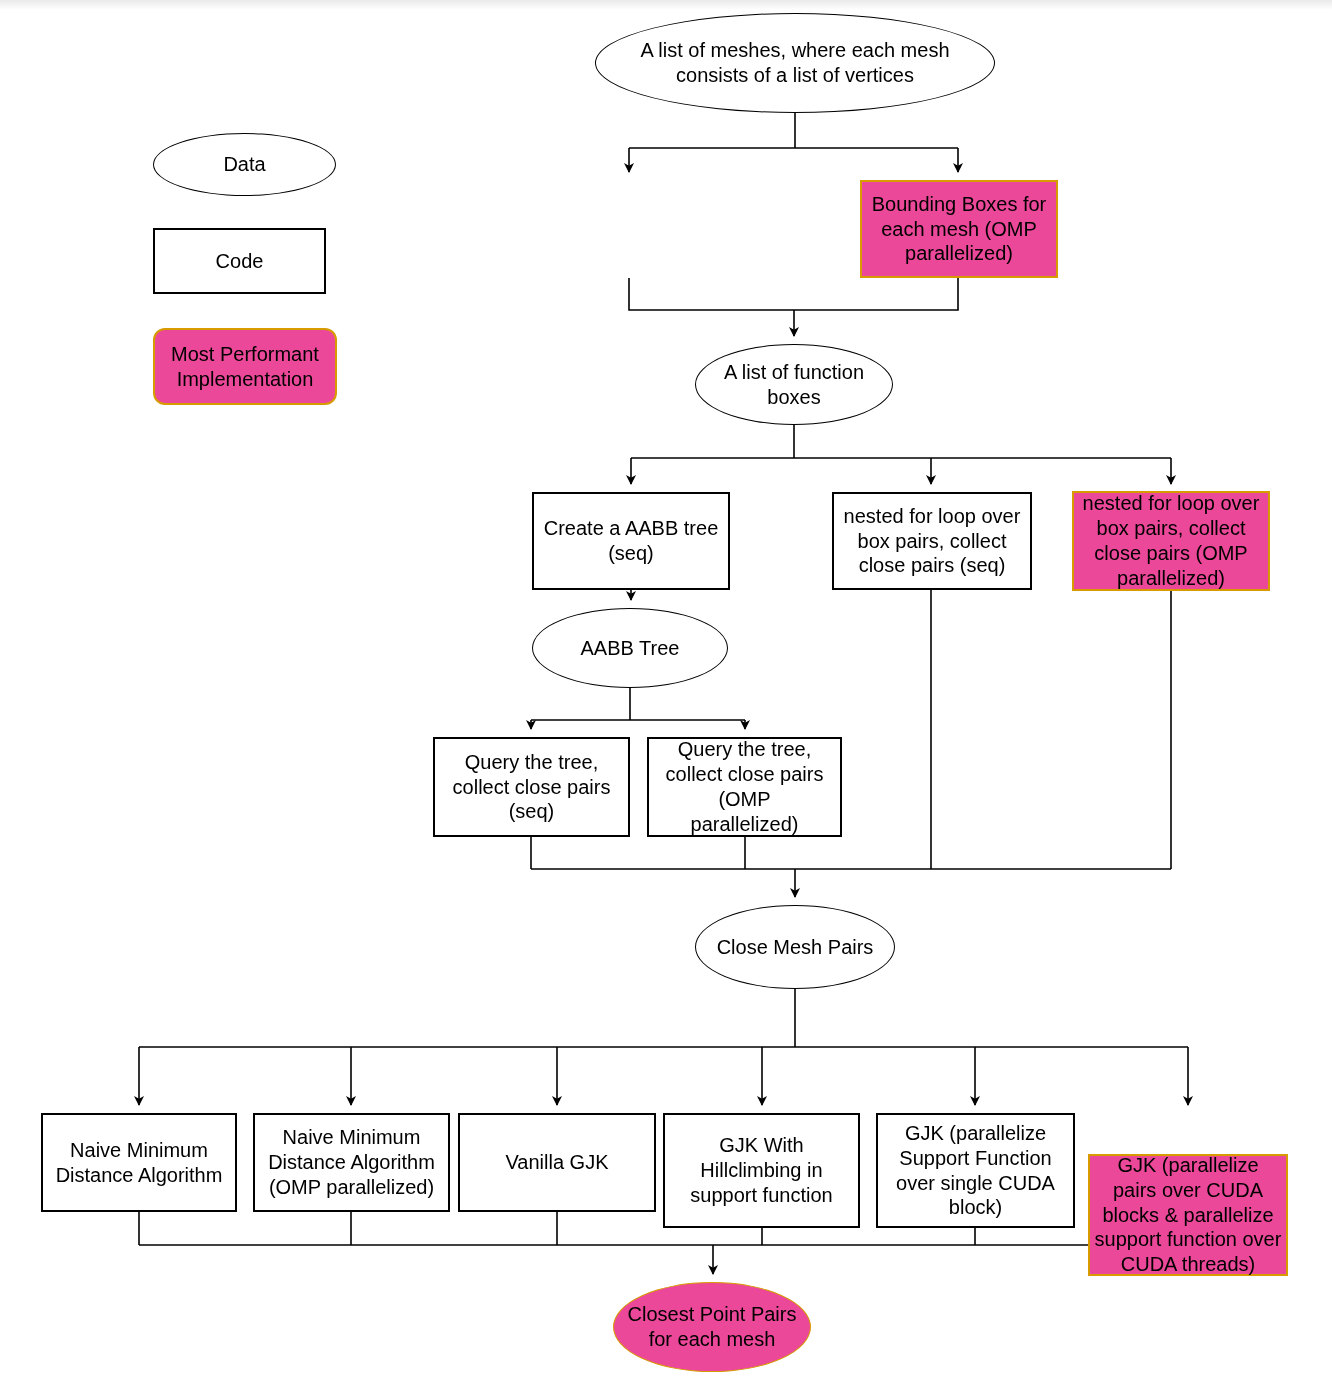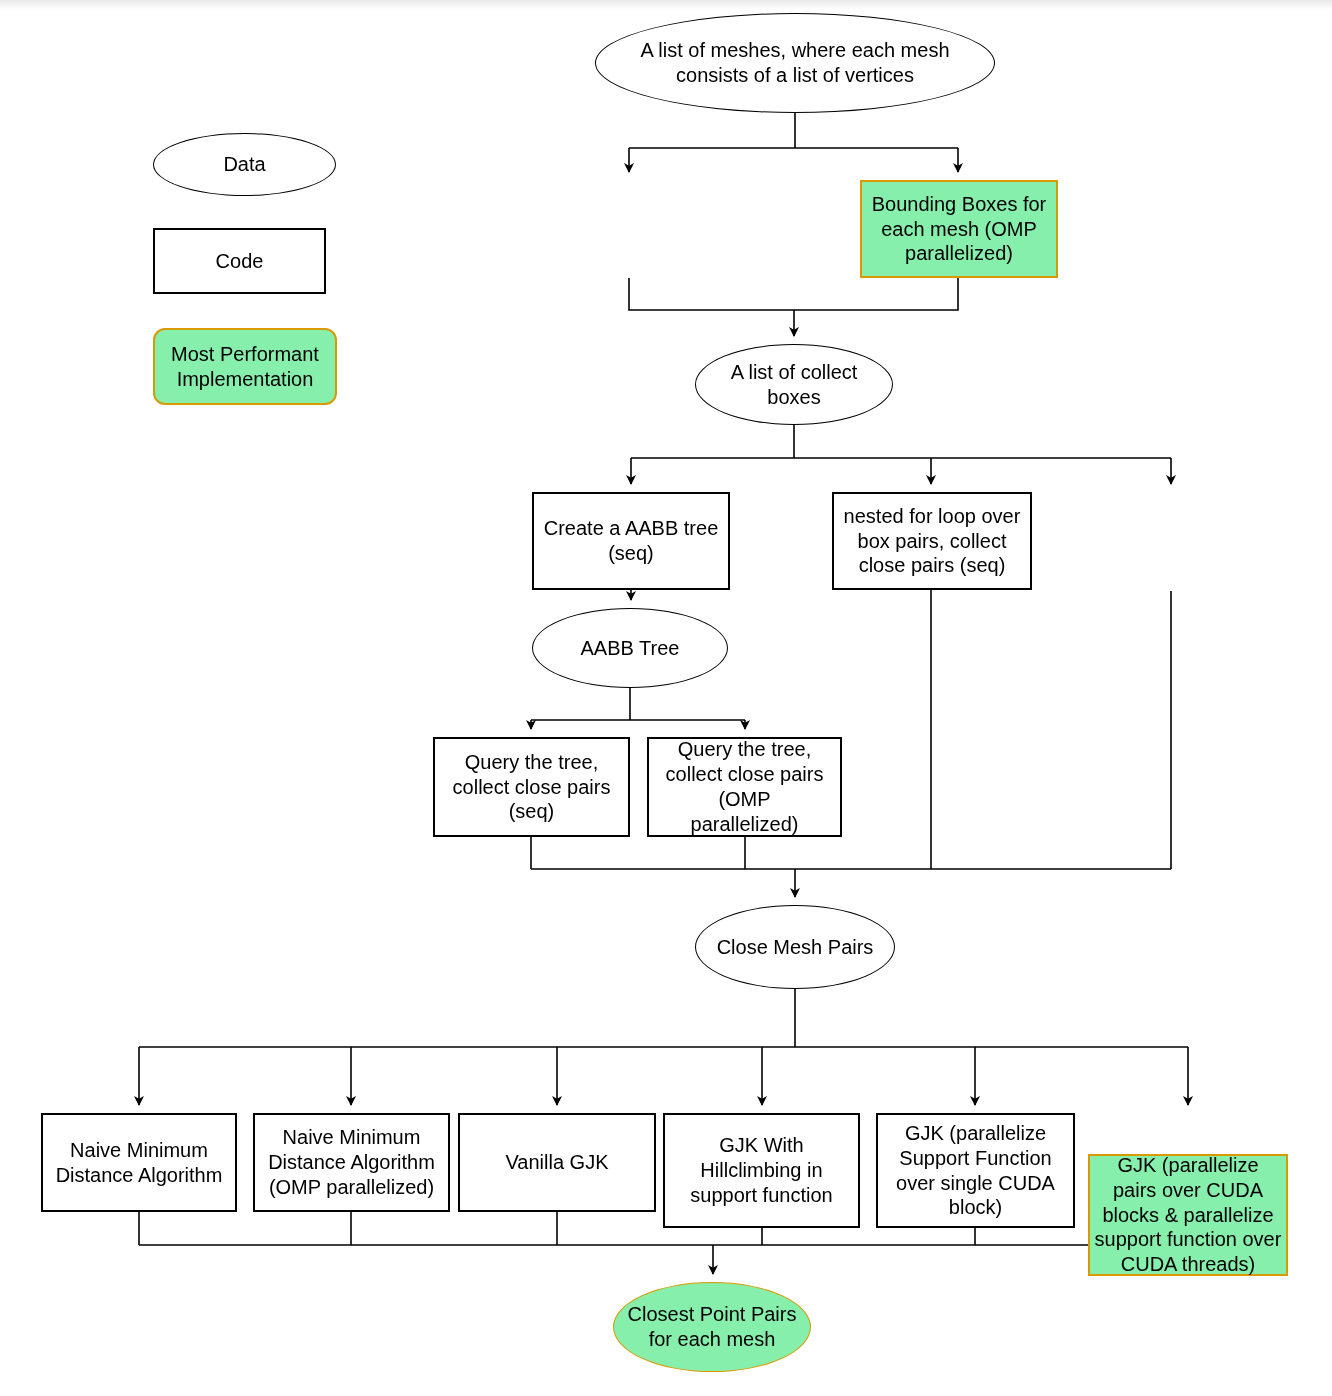--- a/index.html
+++ b/index.html
@@ -21,21 +21,21 @@
     display:flex;align-items:center;justify-content:center;
     text-align:center;
     font-size:20px;line-height:1.24;
     box-sizing:border-box;
     background:#ffffff;
     border:2px solid #000000;
     padding:2px 6px;
   }
   .node span{display:block;width:100%;}
   .ellipse{border-radius:50%;border-width:1.5px;}
-  .orange{background:#86efac;border-color:#D79B00;}
+  .orange{background:#ec4899;border-color:#D79B00;}
   .rounded{border-radius:12px;}
 </style>
 </head>
 <body>
 
 <div class="canvas">
 
   <div class="edge-shadow"></div>
 
   <svg class="wires" viewBox="0 0 1332 1396" xmlns="http://www.w3.org/2000/svg">
@@ -106,28 +106,31 @@
 
   <div class="node ellipse" style="left:595px;top:13px;width:400px;height:100px;padding:2px 34px">
     <span>A list of meshes, where each mesh consists of a list of vertices</span>
   </div>
 
   <div class="node orange" style="left:860px;top:180px;width:198px;height:98px">
     <span>Bounding Boxes for each mesh (OMP parallelized)</span>
   </div>
 
   <div class="node ellipse" style="left:695px;top:344px;width:198px;height:81px">
-    <span>A list of collect boxes</span>
+    <span>A list of function boxes</span>
   </div>
 
   <div class="node" style="left:532px;top:492px;width:198px;height:98px">
     <span>Create a AABB tree (seq)</span>
   </div>
   <div class="node" style="left:832px;top:492px;width:200px;height:98px">
     <span>nested for loop over box pairs, collect close pairs (seq)</span>
+  </div>
+  <div class="node orange" style="left:1072px;top:491px;width:198px;height:100px">
+    <span>nested for loop over box pairs, collect close pairs (OMP parallelized)</span>
   </div>
 
   <div class="node ellipse" style="left:532px;top:608px;width:196px;height:80px">
     <span>AABB Tree</span>
   </div>
 
   <div class="node" style="left:433px;top:737px;width:197px;height:100px;padding:2px 3px">
     <span>Query the tree, collect close pairs (seq)</span>
   </div>
   <div class="node" style="left:647px;top:737px;width:195px;height:100px;padding:2px 16px">

